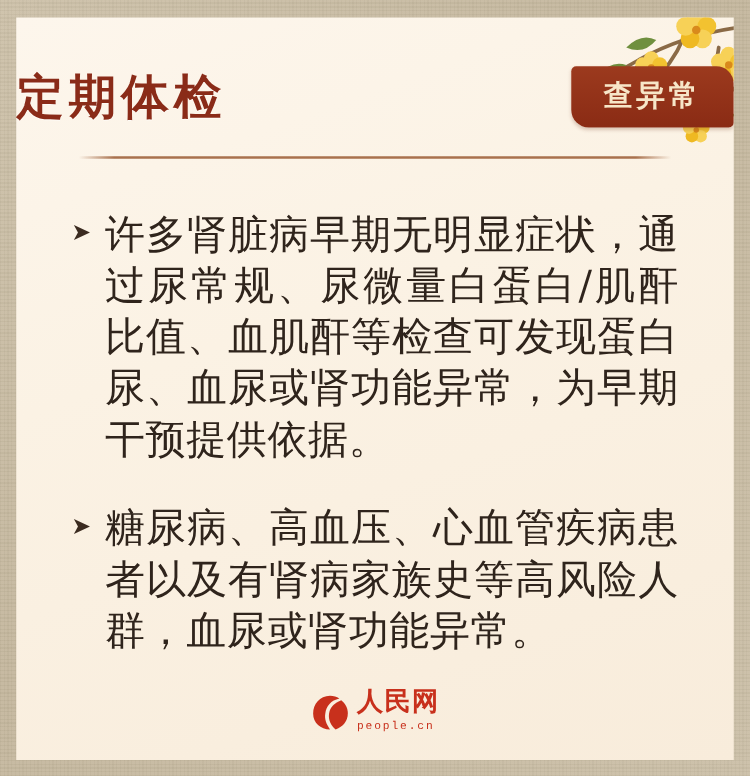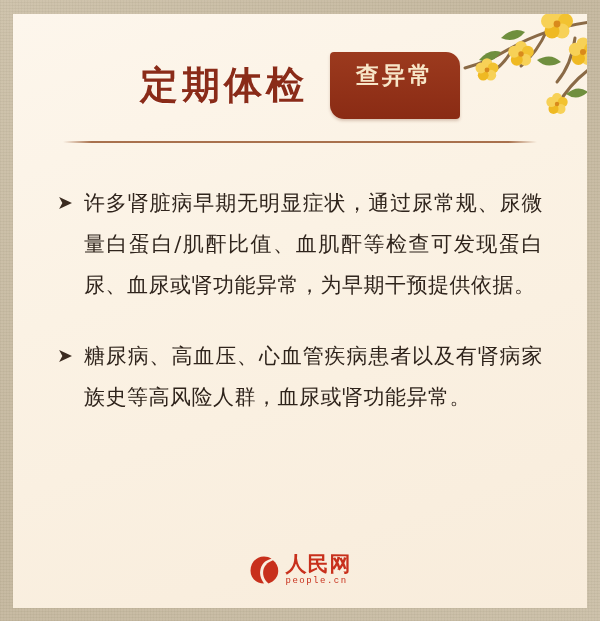--- a/index.html
+++ b/index.html
@@ -39,40 +39,40 @@
     right: -4px;
     width: 230px;
     height: 150px;
     pointer-events: none;
   }
   .header {
     position: relative;
     padding: 38px 0 0 0;
     display: flex;
     align-items: center;
-    justify-content: center;
+    justify-content: space-between;
   }
   .title-main {
     font-family: "DejaVu Serif", "Liberation Serif", serif;
     font-size: 38px;
     font-weight: bold;
     color: #8a2b18;
     letter-spacing: 4px;
     margin-right: 22px;
     text-shadow: 0 1px 0 rgba(255,255,255,0.6);
   }
   .title-badge {
     position: relative;
     background: linear-gradient(180deg, #9c3a1e 0%, #8a2b14 100%);
     color: #f7e6c8;
     font-family: Liberation Sans, sans-serif;
     font-size: 23px;
     font-weight: bold;
     letter-spacing: 3px;
-    padding: 8px 26px 28px 26px;
+    padding: 8px 26px 10px 26px;
     border-radius: 4px 14px 4px 14px;
     box-shadow: 0 2px 3px rgba(120,60,30,0.25);
   }
   .title-rule {
     margin: 22px auto 0 auto;
     width: 474px;
     height: 2px;
     background: linear-gradient(90deg, rgba(150,80,40,0.0) 0%, #9a5a32 6%, #9a5a32 94%, rgba(150,80,40,0.0) 100%);
     opacity: 0.85;
   }
@@ -87,21 +87,21 @@
   .bullet-icon {
     flex: 0 0 auto;
     color: #3b2b20;
     font-size: 19px;
     line-height: 41px;
     margin-right: 11px;
     transform: translateY(-1px);
   }
   .bullet-text {
     font-family: "DejaVu Serif", "Liberation Serif", serif;
-    font-size: 21px;
+    font-size: 32px;
     line-height: 41px;
     color: #2f241c;
     letter-spacing: 0.5px;
     text-align: justify;
   }
   .footer {
     position: absolute;
     left: 0;
     right: 0;
     bottom: 22px;
@@ -114,21 +114,21 @@
     height: 30px;
     margin-right: 7px;
   }
   .logo-text-wrap {
     display: flex;
     flex-direction: column;
     align-items: flex-start;
     line-height: 1;
   }
   .logo-cn {
-    font-family: Liberation Sans, sans-serif;
+    font-family: Liberation Mono, monospace;
     font-size: 21px;
     font-weight: bold;
     color: #c8301c;
     letter-spacing: 1px;
   }
   .logo-en {
     font-family: Liberation Mono, monospace;
     font-size: 9px;
     color: #c8301c;
     letter-spacing: 1.5px;

